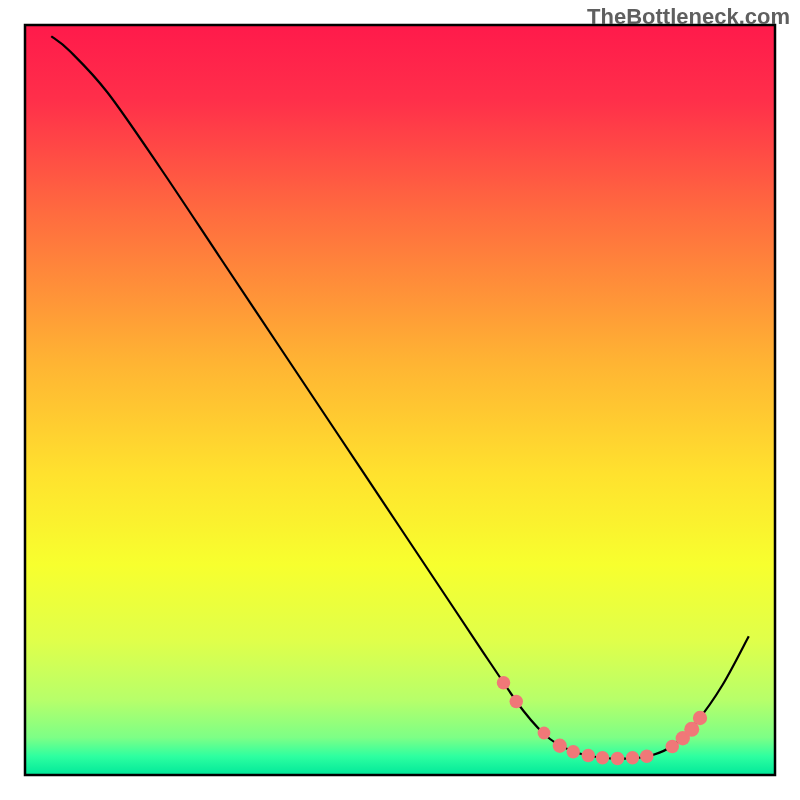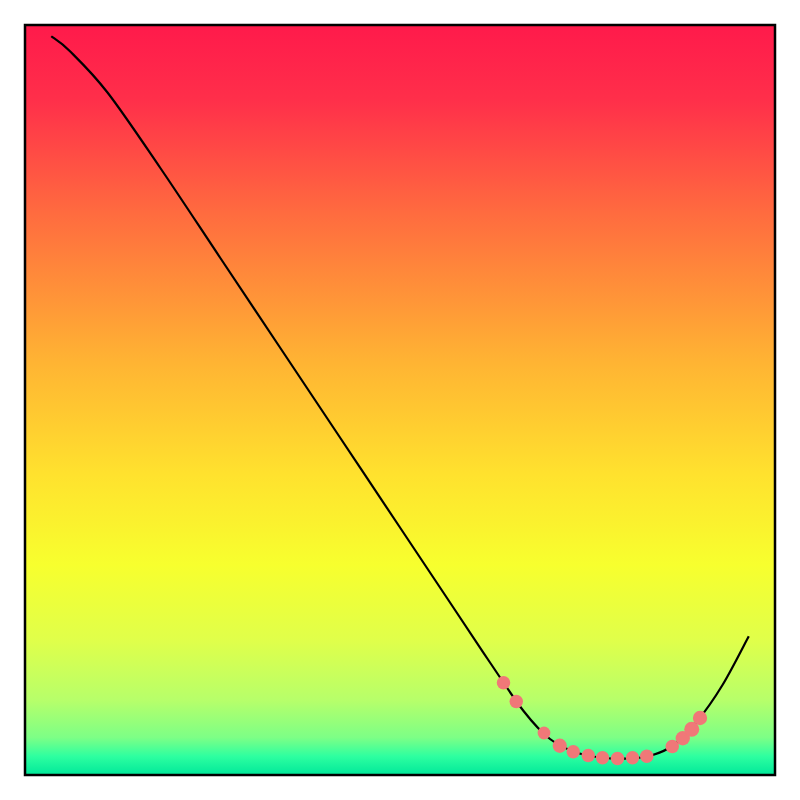--- a/index.html
+++ b/index.html
@@ -18,20 +18,21 @@
     font-weight: bold;
     color: #5f5f5f;
     letter-spacing: 0px;
   }
   svg { display: block; }
 </style>
 </head>
 <body>
 
 <div class="canvas">
+  <div class="watermark">TheBottleneck.com</div>
   <svg id="chart-svg" width="800" height="800" viewBox="0 0 800 800">
     <defs>
       <linearGradient id="bg-grad" x1="0" y1="0" x2="0" y2="1">
           <stop offset="0%" stop-color="#ff1a4b"></stop>
           <stop offset="10%" stop-color="#ff2f4a"></stop>
           <stop offset="25%" stop-color="#ff6b3f"></stop>
           <stop offset="45%" stop-color="#ffb433"></stop>
           <stop offset="60%" stop-color="#ffe22e"></stop>
           <stop offset="72%" stop-color="#f7ff2e"></stop>
           <stop offset="82%" stop-color="#e0ff4a"></stop>

